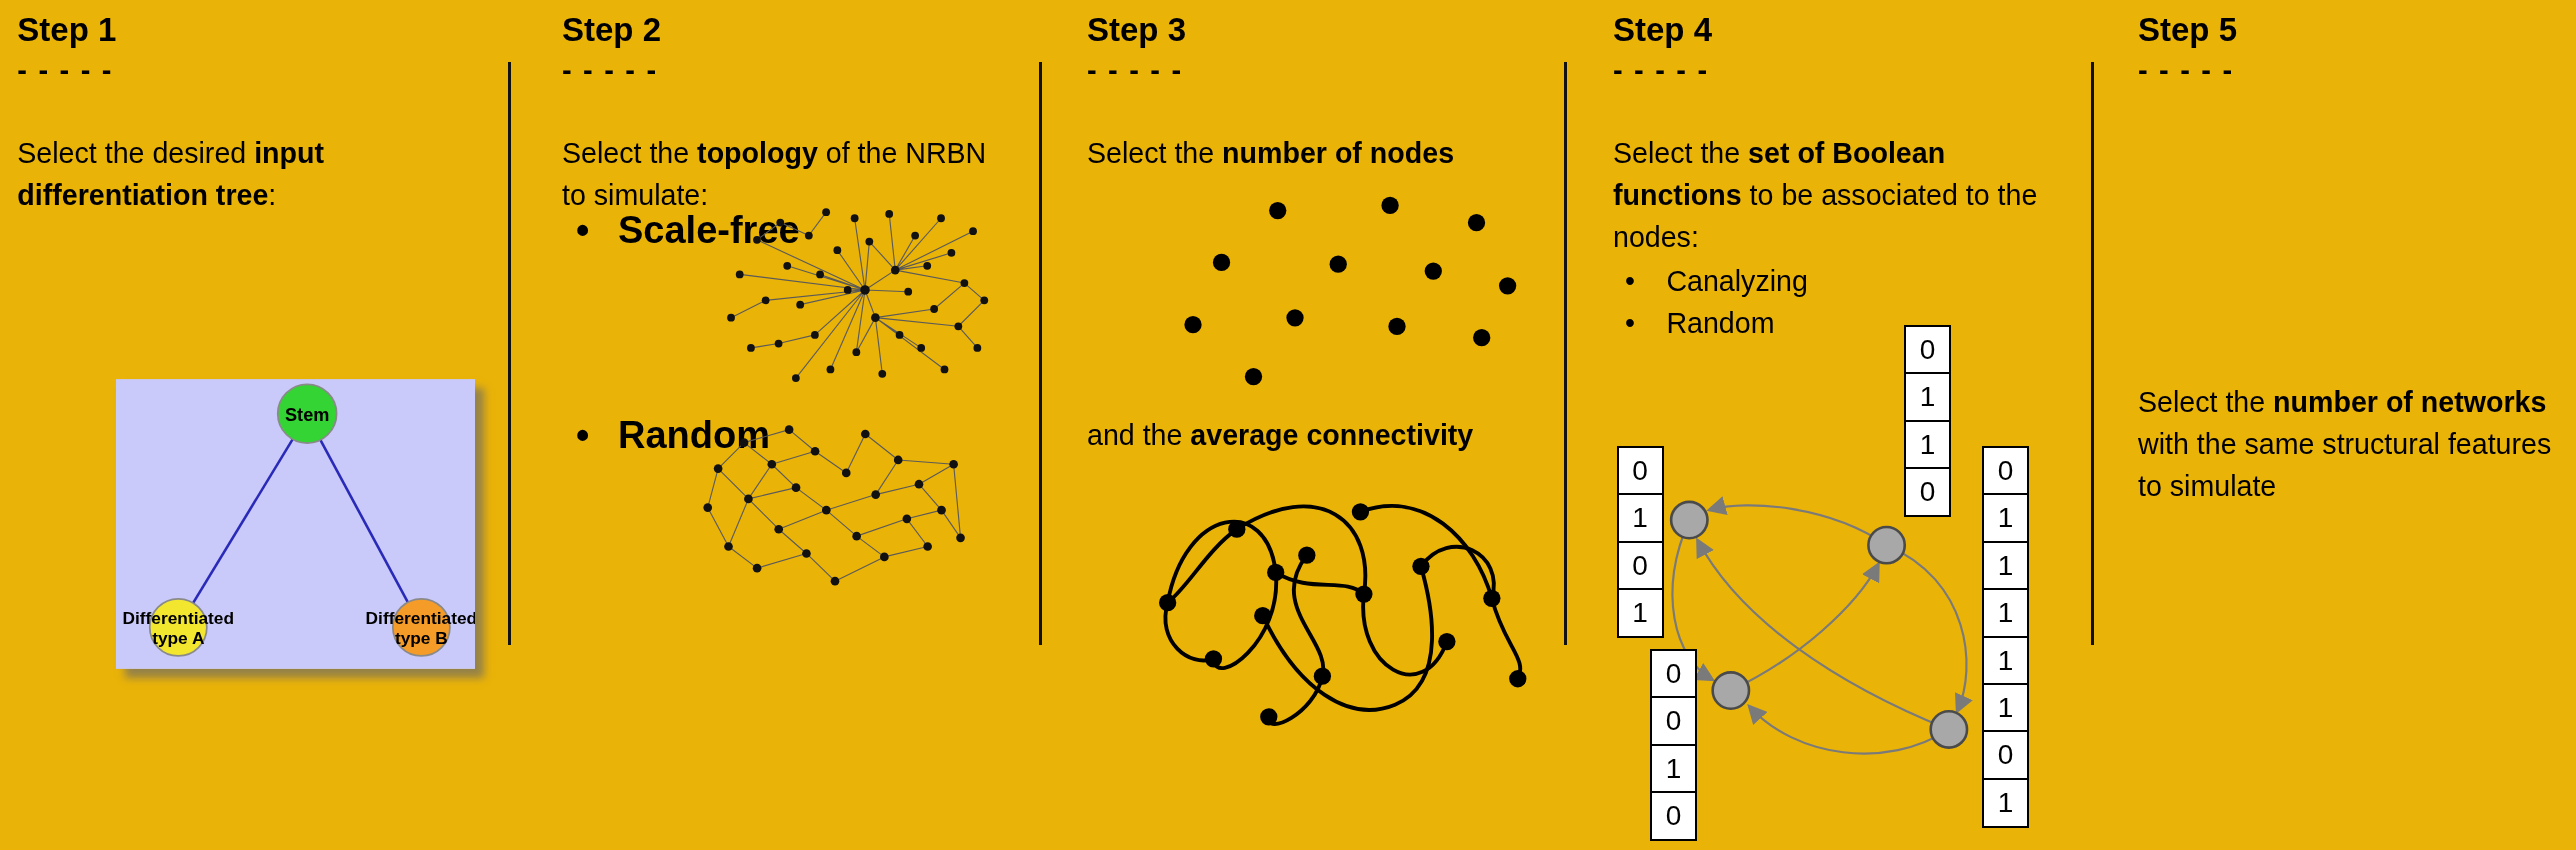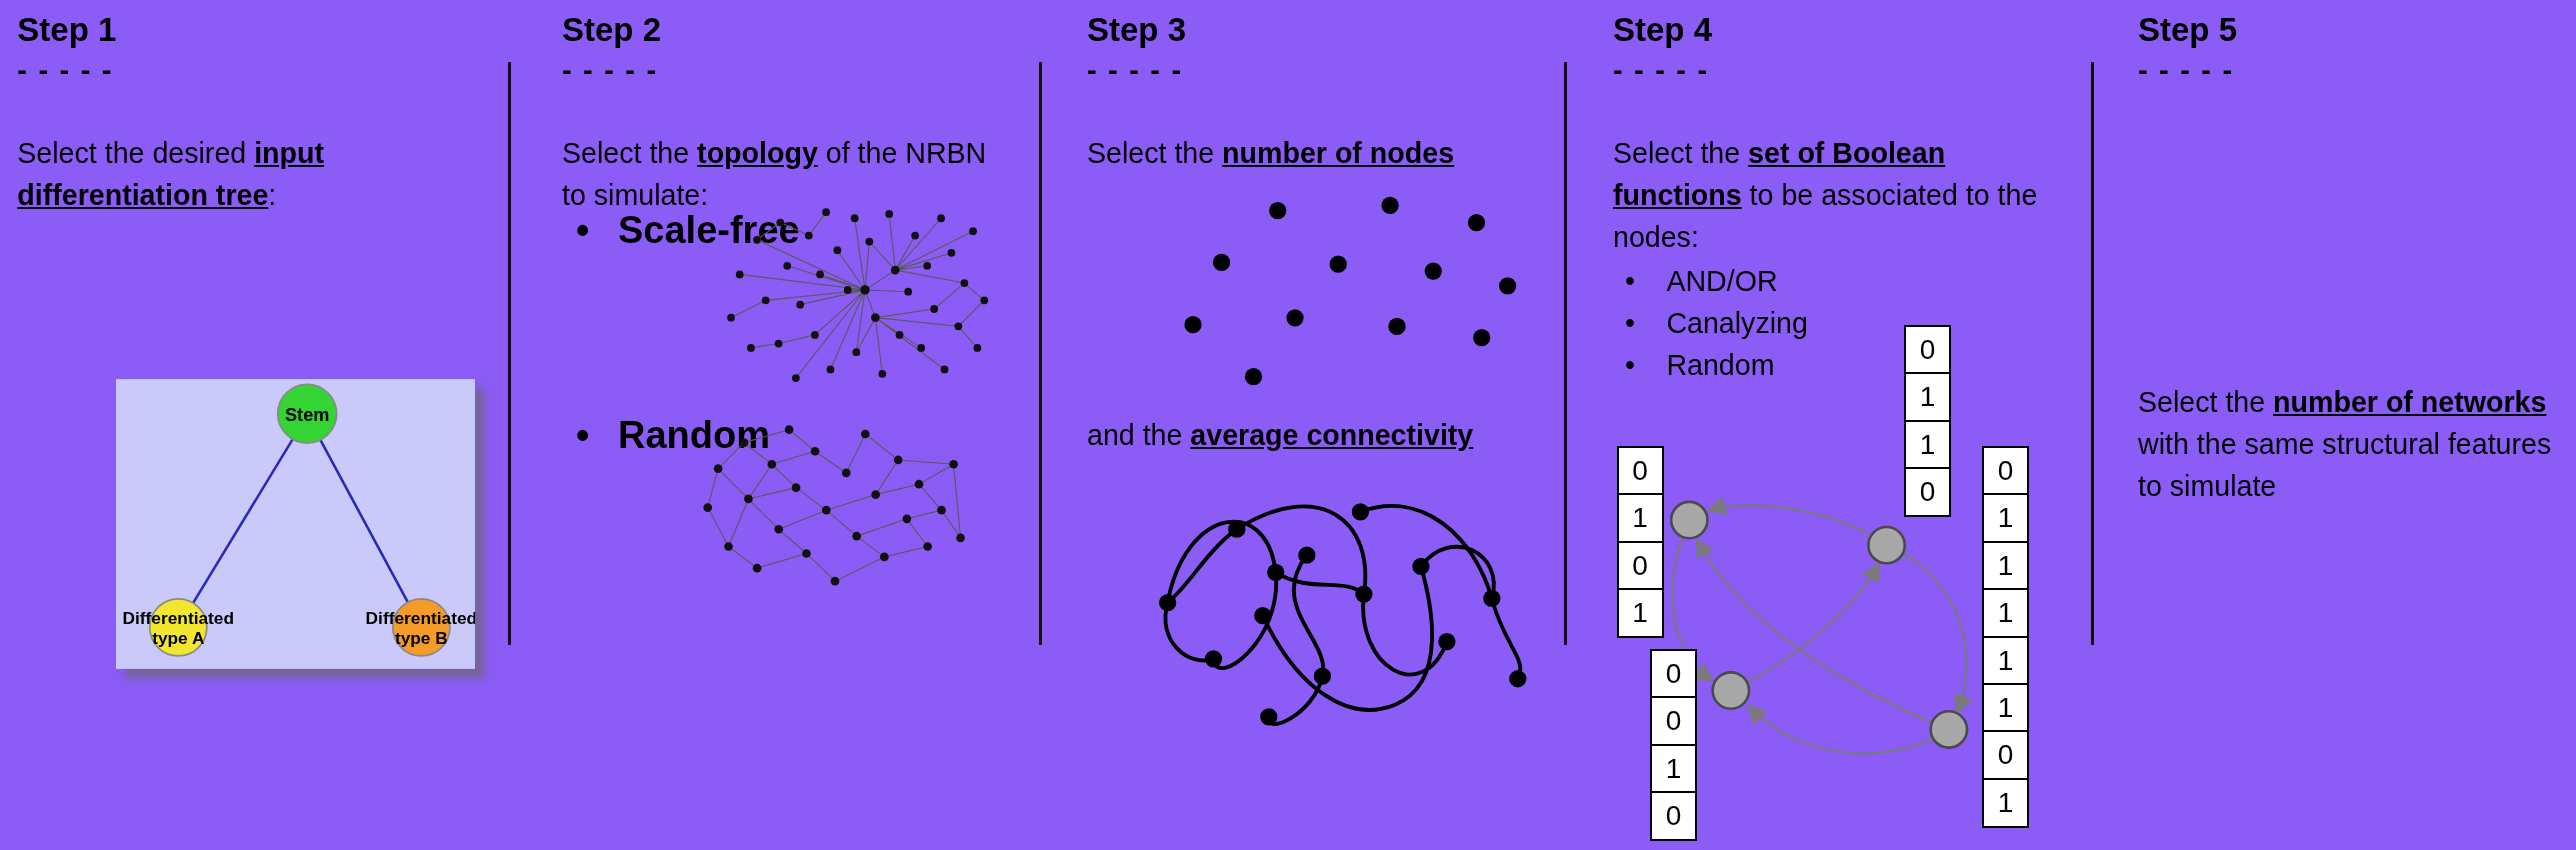--- a/index.html
+++ b/index.html
@@ -1,26 +1,26 @@
 <!DOCTYPE html>
 <html style="font-size:14px"><head>
 <meta charset="utf-8">
 <style>
   * { box-sizing: border-box; }
   html, body { margin: 0; padding: 0; background: #ffffff; }
   body { font-family: "Liberation Sans", "DejaVu Sans", sans-serif; color: #000; }
-  .page { position: relative; width: 2576px; height: 851px; background: #8b5cf6; overflow: hidden; }
+  .page { position: relative; width: 2576px; height: 851px; background: #eab308; overflow: hidden; }
 
   .divider { position: absolute; top: 62px; height: 583px; width: 2.6px; background: #111; }
 
   .col { position: absolute; top: 0; height: 100%; }
   .step-title { position: absolute; left: 0; top: 11.2px; margin: 0; font-size: 33px; font-weight: 700; }
   .dashes { position: absolute; left: 0; top: 54px; font-size: 29px; font-weight: 700; letter-spacing: 1.7px; }
   .para { position: absolute; left: 0; margin: 0; font-size: 28.6px; line-height: 42px; }
-  .para b { font-weight: 700; text-decoration: underline; }
+  .para b { font-weight: 700; }
 
   .bullet-list { position: absolute; }
   .bullet { position: relative; padding-left: 43px; font-size: 28.6px; line-height: 42px; }
   .bullet::before { content: "\2022"; position: absolute; left: 1.7px; }
   .bullet-abs { position: absolute; padding-left: 42px; font-size: 38px; line-height: 42px; font-weight: bold; }
   .bullet-abs::before { content: "\2022"; position: absolute; left: 0; }
 
   .img-abs { position: absolute; }
   svg text { font-family: "Liberation Sans", "DejaVu Sans", sans-serif; }
 
@@ -207,21 +207,20 @@
           <circle cx="440" cy="238" r="10"></circle>
       </g>
     </svg>
   </section>
 
   <section class="col" style="left:1613px;width:472px">
     <h2 class="step-title">Step 4</h2>
     <div class="dashes">- - - - -</div>
     <p class="para" style="top:132px;width:433px"><span>Select the </span><b>set of Boolean functions</b><span> to be associated to the nodes:</span></p>
     <div class="bullet-list" style="left:10.4px;top:260px;width:363px">
-      <div class="bullet">AND/OR</div>
       <div class="bullet">Canalyzing</div>
       <div class="bullet">Random</div>
     </div>
 
     <svg class="bool-net" style="left:14px;top:480px" width="398" height="312" viewBox="0 0 460 360">
       <defs>
         <marker id="ah" viewBox="0 0 10 10" refX="8" refY="5" markerWidth="9" markerHeight="9" orient="auto-start-reverse">
           <path d="M0,0L10,5L0,10z" fill="#7a7a7a"></path>
         </marker>
       </defs>

